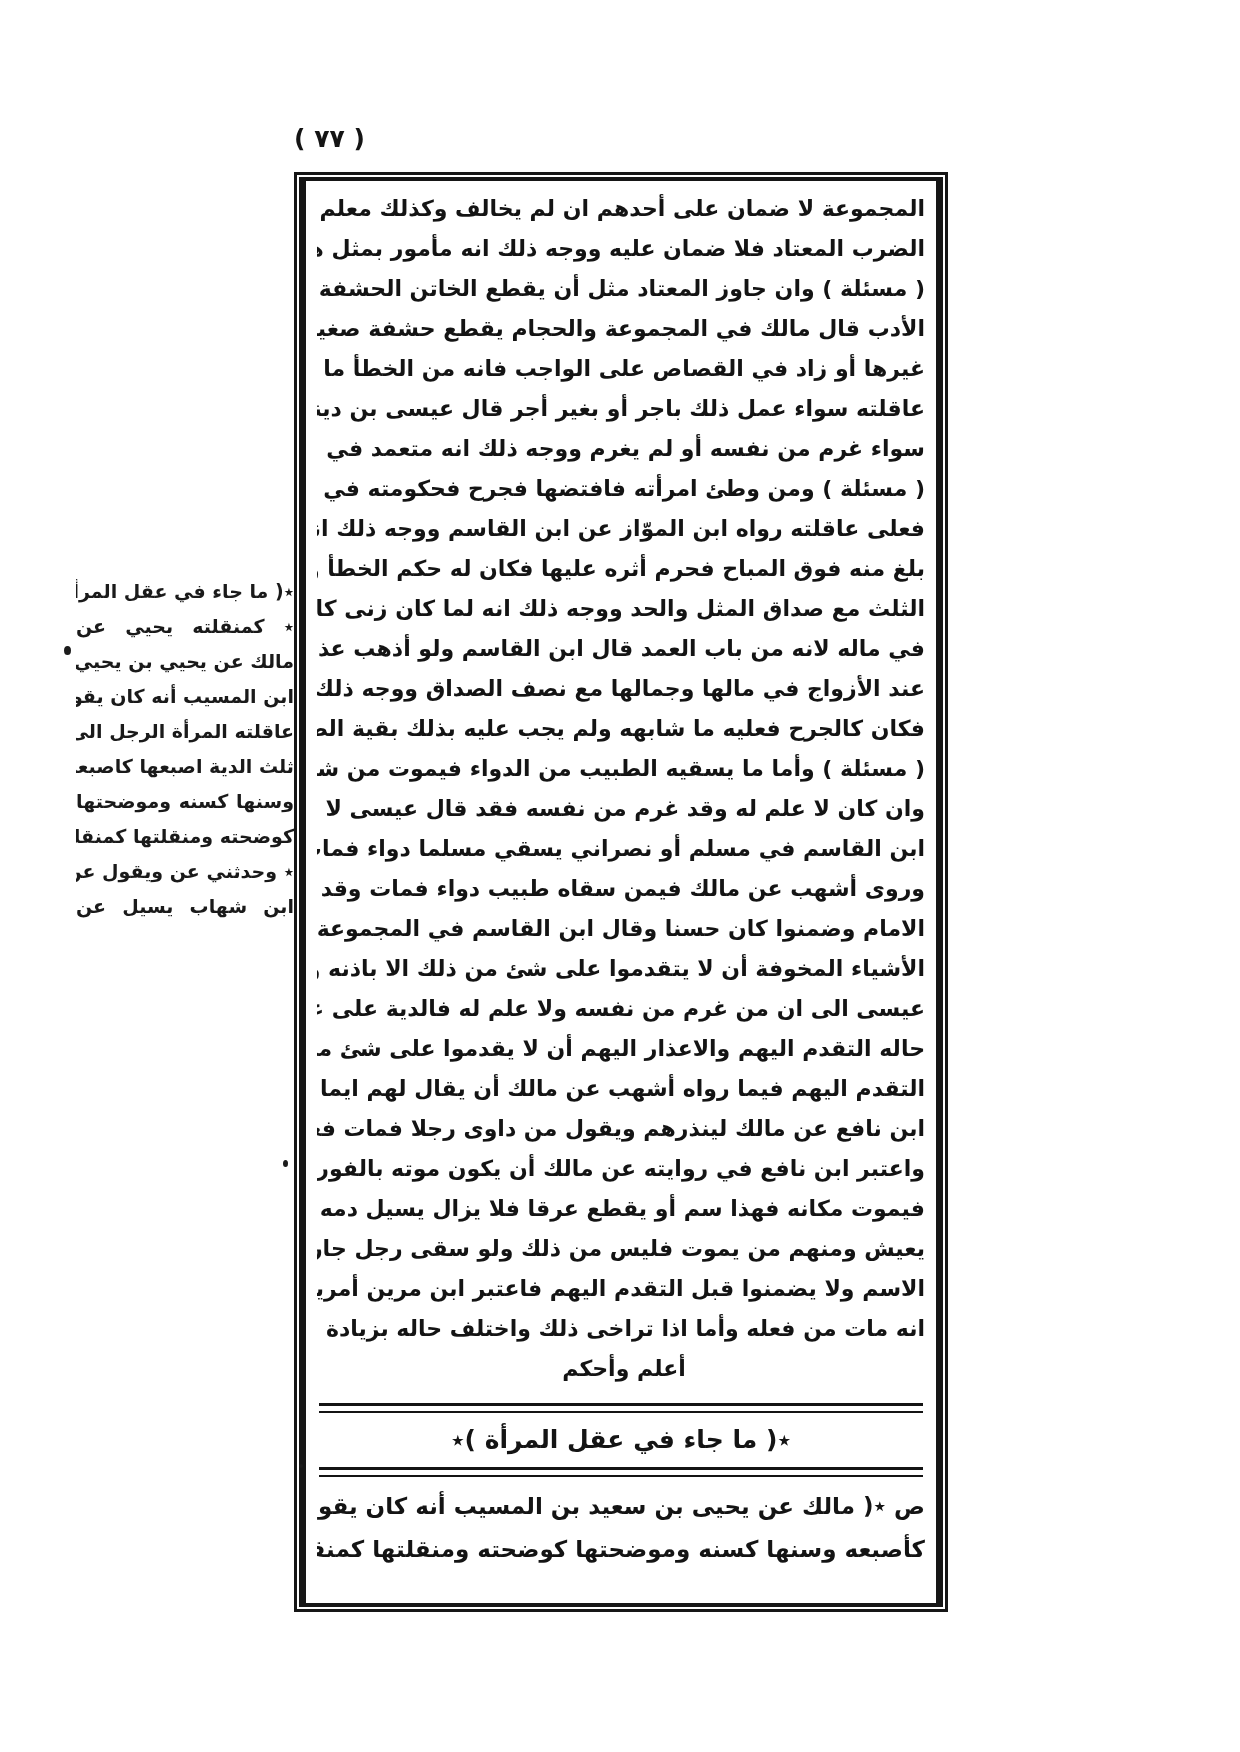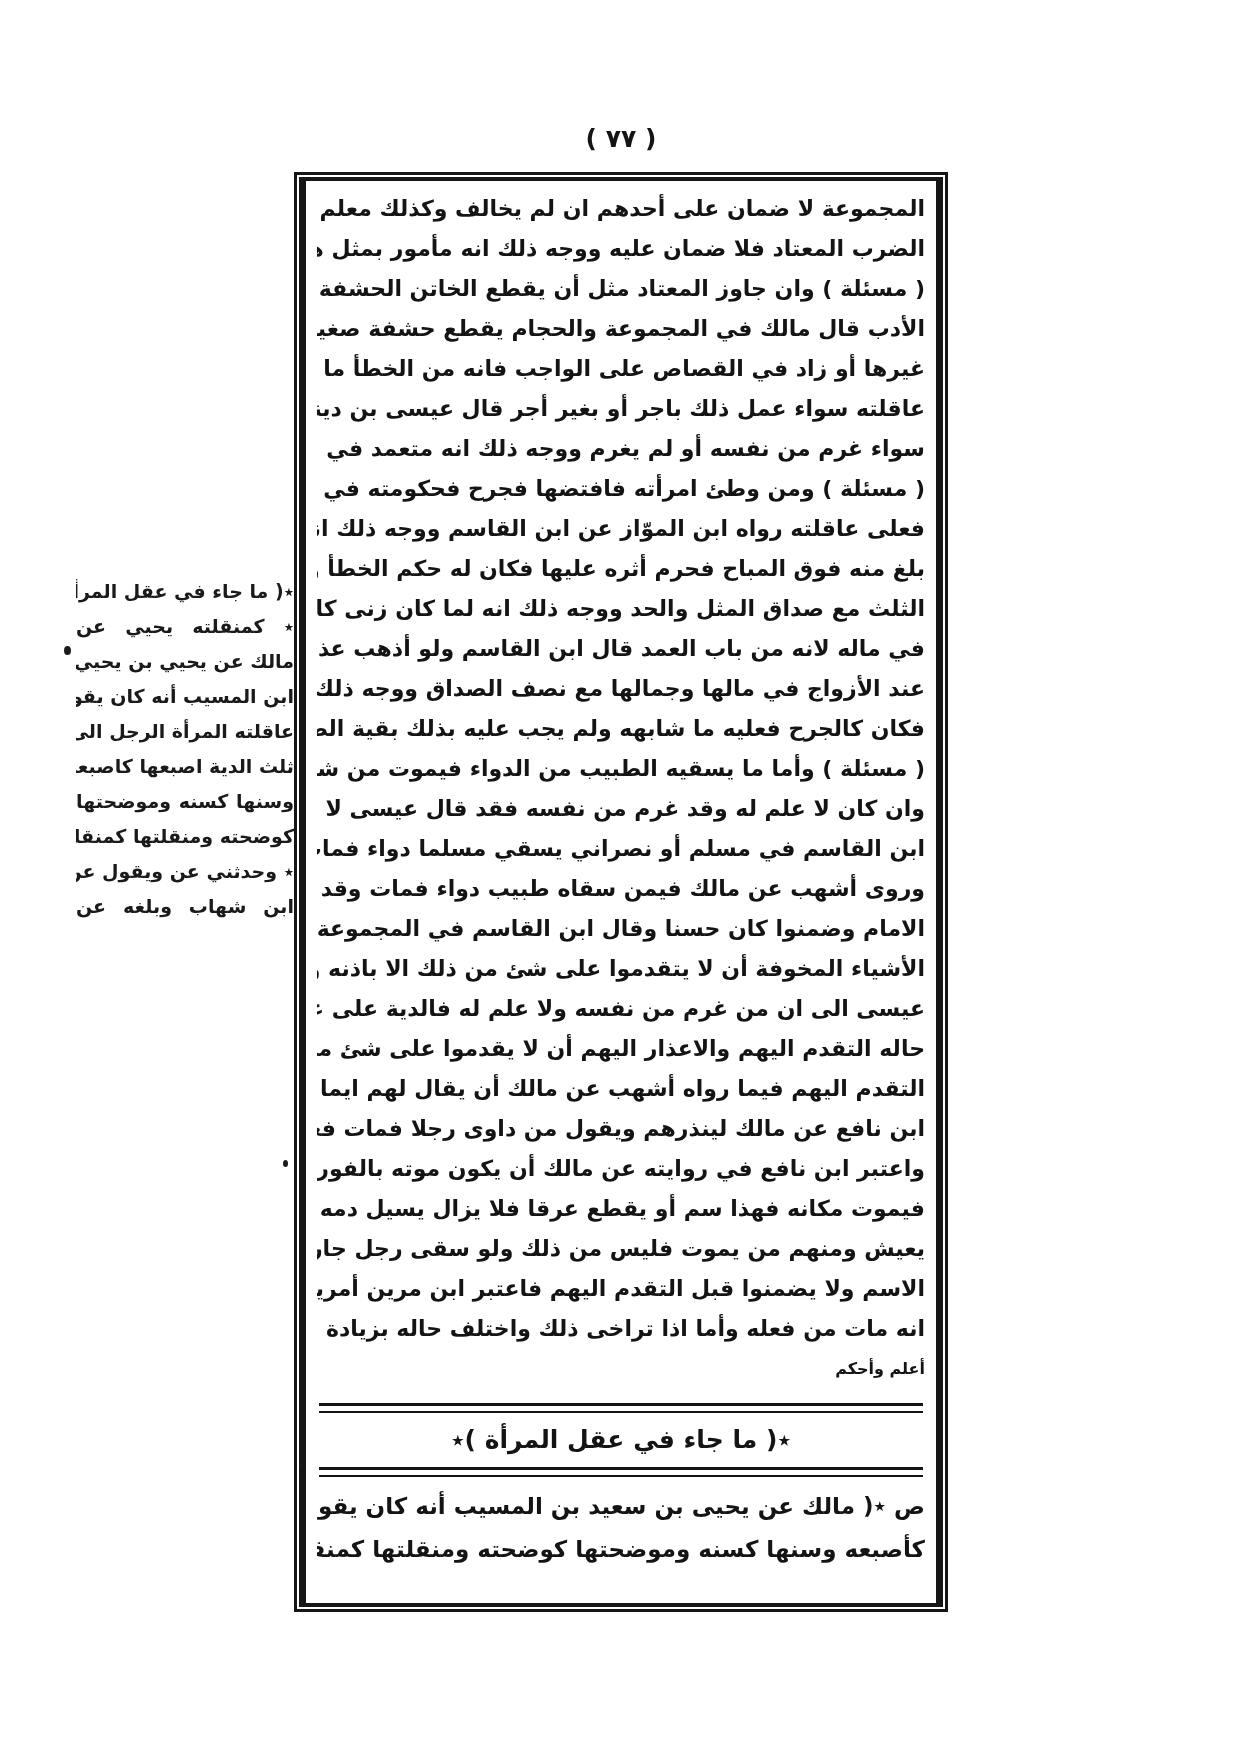--- a/index.html
+++ b/index.html
@@ -6,21 +6,21 @@
   body {
     width:1240px; height:1752px;
     background:#ffffff;
     position:relative;
     font-family:"DejaVu Sans", sans-serif;
     color:#141414;
     overflow:hidden;
   }
   .page-number {
     position:absolute; top:124px; left:294px; width:654px;
-    text-align:center; font-size:25px; font-weight:bold;
+    text-align:left; font-size:25px; font-weight:bold;
     letter-spacing:2px;
   }
   .frame {
     position:absolute; left:294px; top:172px;
     width:654px; height:1440px;
     border:3px solid #161616;
     box-sizing:border-box;
     padding:2px;
     background:#ffffff;
   }
@@ -33,23 +33,23 @@
     padding:8px 11px 0 11px;
     overflow:hidden;
   }
   .main-text { direction:rtl; font-size:22px; font-weight:bold; }
   .main-text .line {
     height:40px; line-height:40px;
     white-space:nowrap; overflow:hidden;
     text-align:justify; text-align-last:justify;
   }
   .closing-line {
-    direction:rtl; font-size:16px; font-weight:bold;
+    direction:rtl; font-size:22px; font-weight:bold;
     height:40px; line-height:40px;
-    text-align:right;
+    text-align:center;
     padding-left:6px;
   }
   .rule {
     height:5px;
     border-top:3px solid #141414;
     border-bottom:2px solid #141414;
     margin:0 2px;
   }
   .rule-top { margin-top:14px; }
   .section-heading {
@@ -137,18 +137,18 @@
 <div class="margin-note">
     <div class="line">٭( ما جاء في عقل المرأة )٭</div>
     <div class="line">٭ كمنقلته يحيي عن</div>
     <div class="line">مالك عن يحيي بن يحيي</div>
     <div class="line">ابن المسيب أنه كان يقول</div>
     <div class="line">عاقلته المرأة الرجل الى</div>
     <div class="line">ثلث الدية اصبعها كاصبعه</div>
     <div class="line">وسنها كسنه وموضحتها</div>
     <div class="line">كوضحته ومنقلتها كمنقلته</div>
     <div class="line">٭ وحدثني عن ويقول عن</div>
-    <div class="line">ابن شهاب وبلغه عن</div>
+    <div class="line">ابن شهاب يسيل عن</div>
   </div>
 
 <div class="speck speck1"></div>
 <div class="speck speck2"></div>
 <div class="speck speck3"></div>
 
 </body></html>

